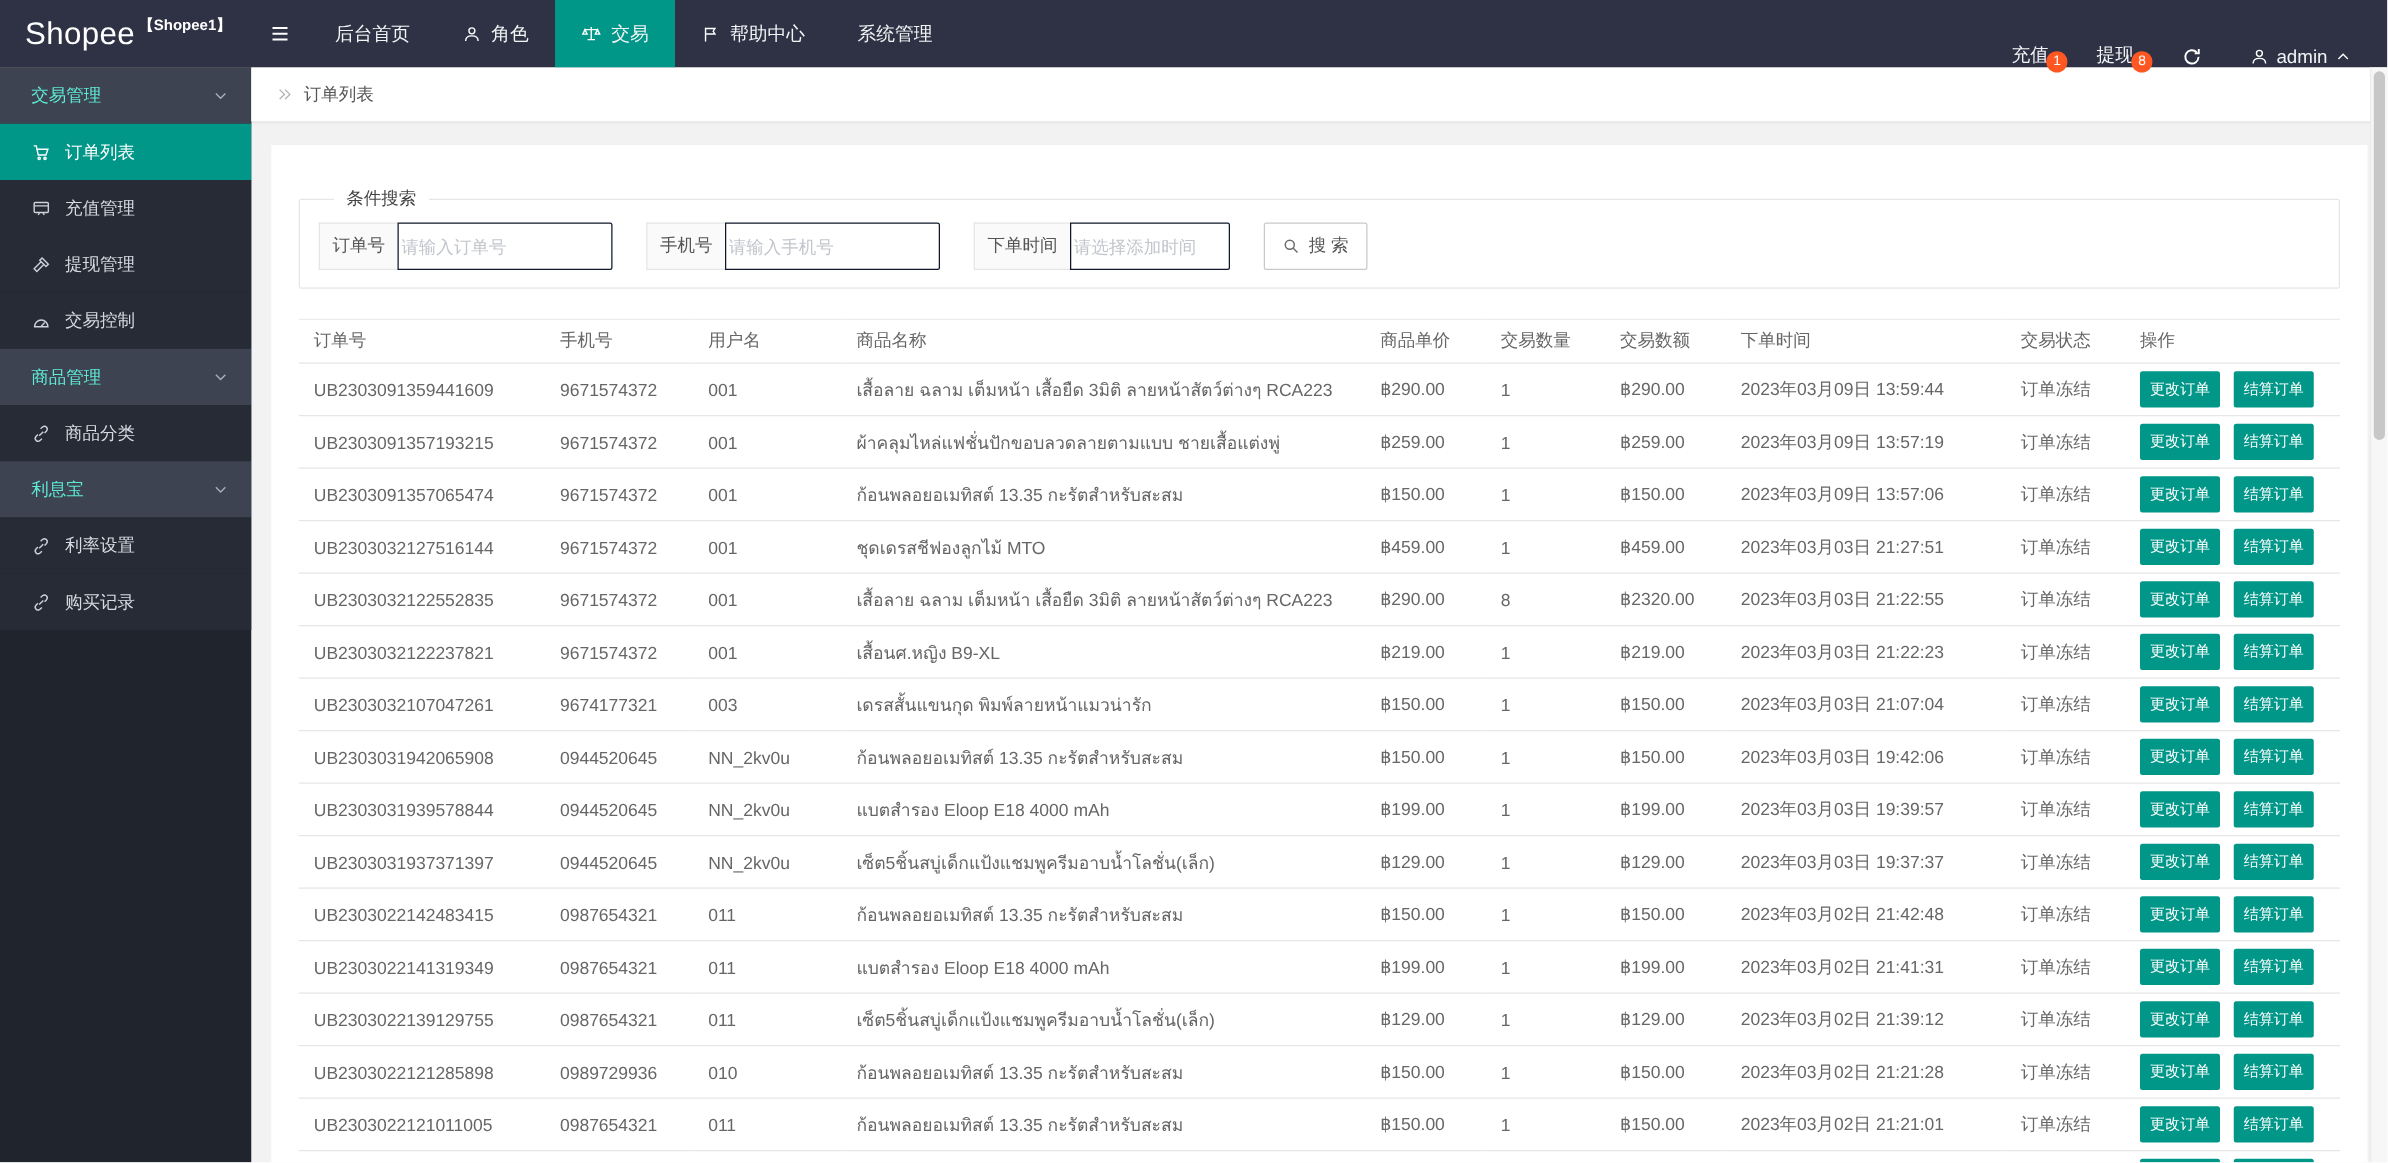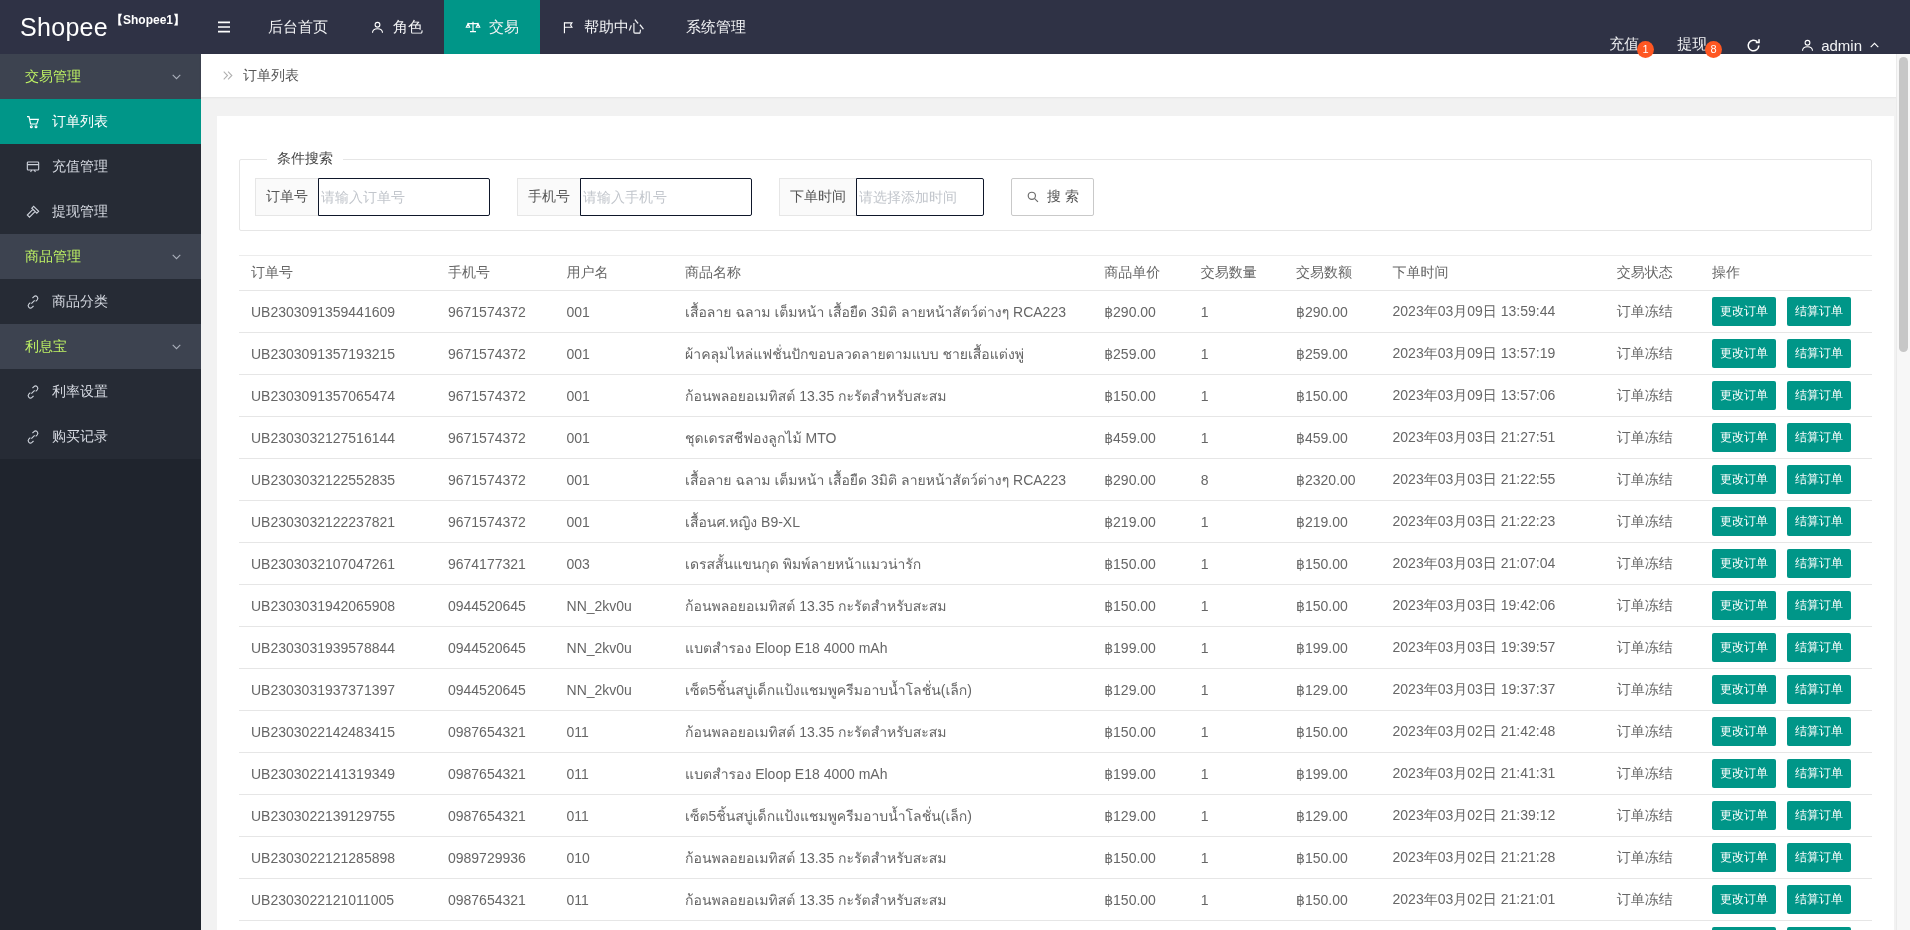--- a/index.html
+++ b/index.html
@@ -19,21 +19,21 @@
   .top-right{margin-left:auto;display:flex;align-items:flex-end;padding-right:10px;}
   .tr-item{display:flex;align-items:center;gap:6px;padding:0 19px;font-size:15px;position:relative;cursor:pointer;color:#f2f3f5;}
   .badge{position:absolute;top:6px;right:4px;background:#ff5722;color:#fff;font-size:11px;min-width:17px;height:17px;
          line-height:17px;border-radius:9px;text-align:center;padding:0 4px;box-sizing:border-box;}
 
   
   .body-row{flex:1;display:flex;min-height:0;}
   .sidebar{width:201px;flex:0 0 201px;background:#1f242d;color:#d6dae2;display:flex;flex-direction:column;}
   .side-item{height:45px;flex:0 0 45px;display:flex;align-items:center;padding:0 18px 0 25px;
              font-size:14px;background:#262b35;cursor:pointer;box-sizing:border-box;}
-  .side-group{background:#3d4350;justify-content:space-between;color:#bef264;}
+  .side-group{background:#3d4350;justify-content:space-between;color:#5eead4;}
   .side-item .micon{width:16px;height:16px;margin-right:11px;display:inline-flex;align-items:center;justify-content:center;color:#cdd2db;}
   .side-item.active{background:#009688;color:#fff;}
   .side-item.active .micon{color:#fff;}
   .chev{color:#aab0bb;}
 
   
   .main{flex:1;display:flex;flex-direction:column;min-width:0;}
   .breadcrumb{flex:0 0 43px;height:43px;background:#fff;display:flex;align-items:center;gap:9px;
               padding-left:20px;color:#555;font-size:14px;box-shadow:0 1px 2px rgba(0,0,0,.06);}
   .crumb-icon{color:#b0b0b0;}
@@ -184,20 +184,29 @@
         <span>充值管理</span>
       </div>
       <div class="side-item">
         <span class="micon">
             <svg width="16" height="16" viewBox="0 0 24 24" fill="none" stroke="currentColor" stroke-width="1.7">
               <path d="M13 3.5l7.5 7.5-2.8 2.8-7.5-7.5z"></path>
               <path d="M11.5 8.5L3.5 16.5l3.2 3.2 8-8"></path>
             </svg>
           </span>
         <span>提现管理</span>
+      </div>
+      <div class="side-item">
+        <span class="micon">
+            <svg width="16" height="16" viewBox="0 0 24 24" fill="none" stroke="currentColor" stroke-width="1.7">
+              <path d="M4 18.5a8 8 0 1 1 16 0z"></path>
+              <path d="M12 18l4.2-4.6"></path>
+            </svg>
+          </span>
+        <span>交易控制</span>
       </div>
       <div class="side-item side-group">
         <span>商品管理</span>
         <span class="chev">
             <svg width="13" height="13" viewBox="0 0 24 24" fill="none" stroke="currentColor" stroke-width="2">
               <path d="M5 9l7 7 7-7"></path>
             </svg>
           </span>
       </div>
       <div class="side-item">

